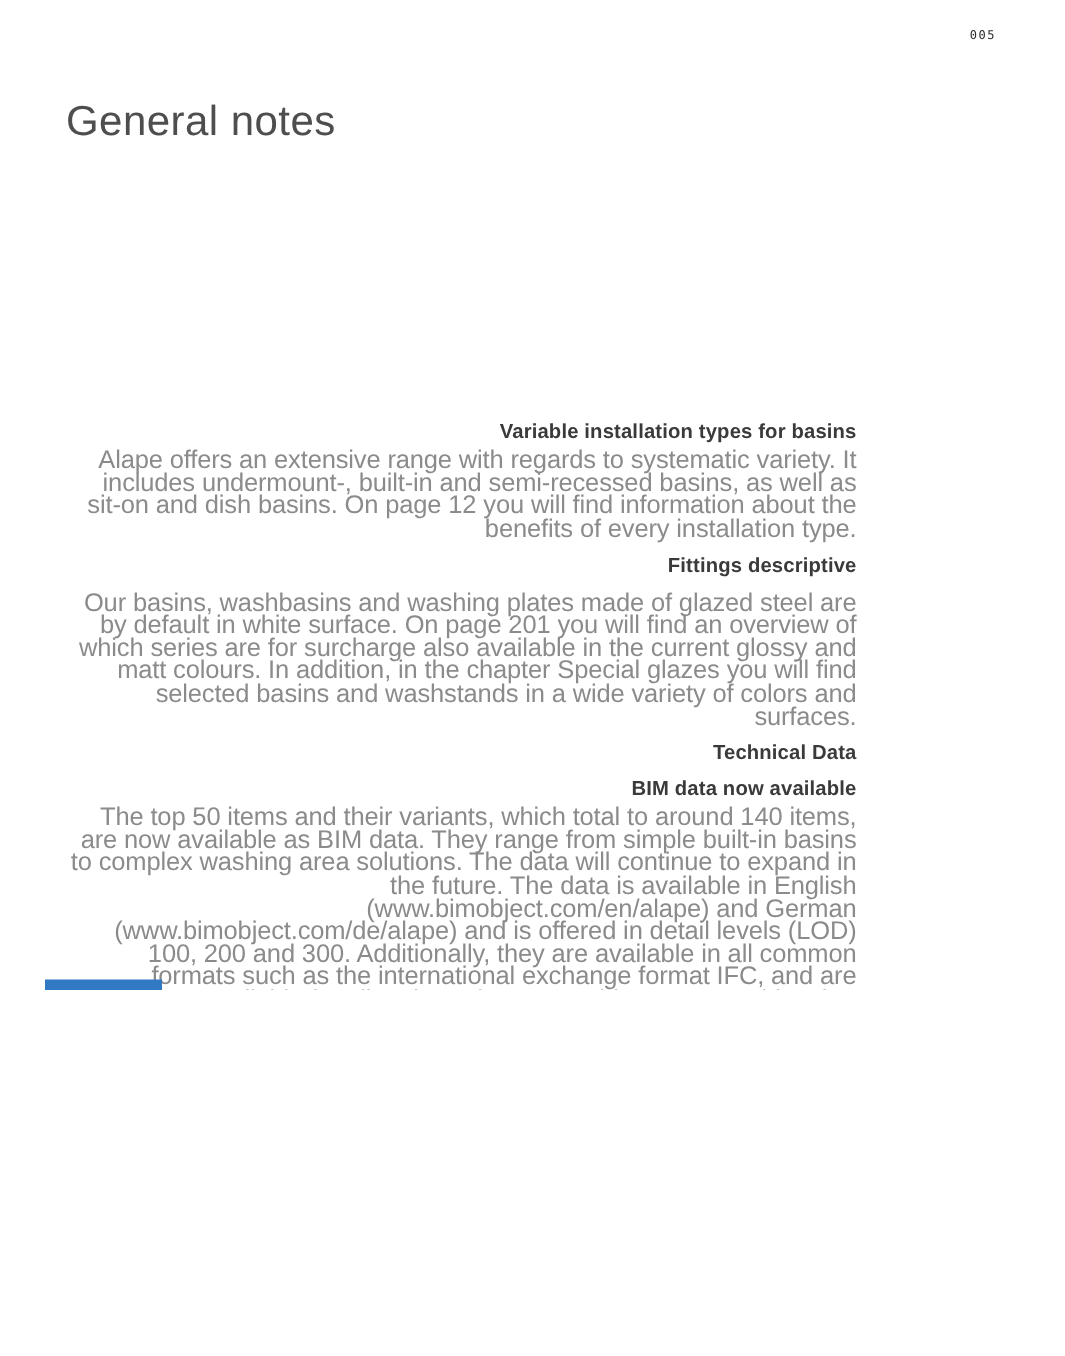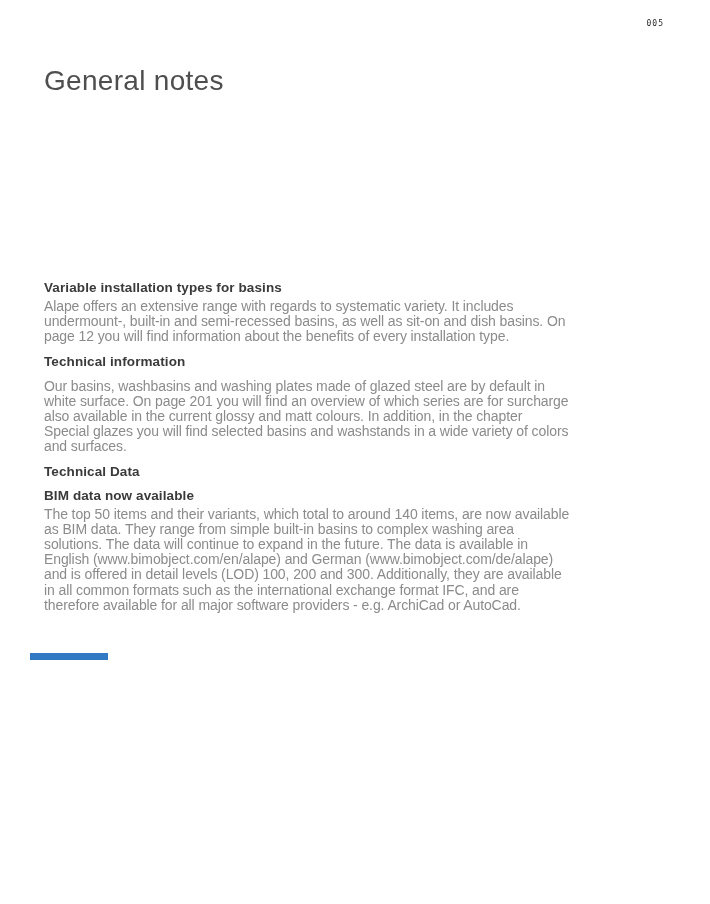--- a/index.html
+++ b/index.html
@@ -32,35 +32,36 @@
     font-weight: 400;
     letter-spacing: 0.3px;
     color: #4e4e4e;
     text-align: right;
   }
   .content {
     position: absolute;
     left: 44px;
     top: 281px;
     width: 527px;
+    text-align: right;
   }
   .section {
     margin: 0 0 10px 0;
   }
   .section h2 {
     margin: 0 0 4px 0;
     font-size: 13.5px;
     line-height: 14px;
     font-weight: bold;
     letter-spacing: 0.1px;
     color: #3a3a3a;
   }
   .section p {
     margin: 0;
-    font-size: 14px;
+    font-size: 17px;
     line-height: 15.2px;
     letter-spacing: -0.1px;
     color: #8b8b8b;
   }
   .accent-bar {
     position: absolute;
     left: 30px;
     bottom: 0;
     width: 78px;
     height: 7px;
@@ -77,21 +78,21 @@
   <h1 class="page-title">General notes</h1>
 
   <div class="content">
 
     <div class="section">
       <h2>Variable installation types for basins</h2>
       <p>Alape offers an extensive range with regards to systematic variety. It includes undermount-, built-in and semi-recessed basins, as well as sit-on and dish basins. On page 12 you will find information about the benefits of every installation type.</p>
     </div>
 
     <div class="section">
-      <h2>Technical information</h2>
+      <h2>Fittings descriptive</h2>
     </div>
 
     <div class="section">
       <p>Our basins, washbasins and washing plates made of glazed steel are by default in white surface. On page 201 you will find an overview of which series are for surcharge also available in the current glossy and matt colours. In addition, in the chapter Special glazes you will find selected basins and washstands in a wide variety of colors and surfaces.</p>
     </div>
 
     <div class="section">
       <h2>Technical Data</h2>
     </div>
 

